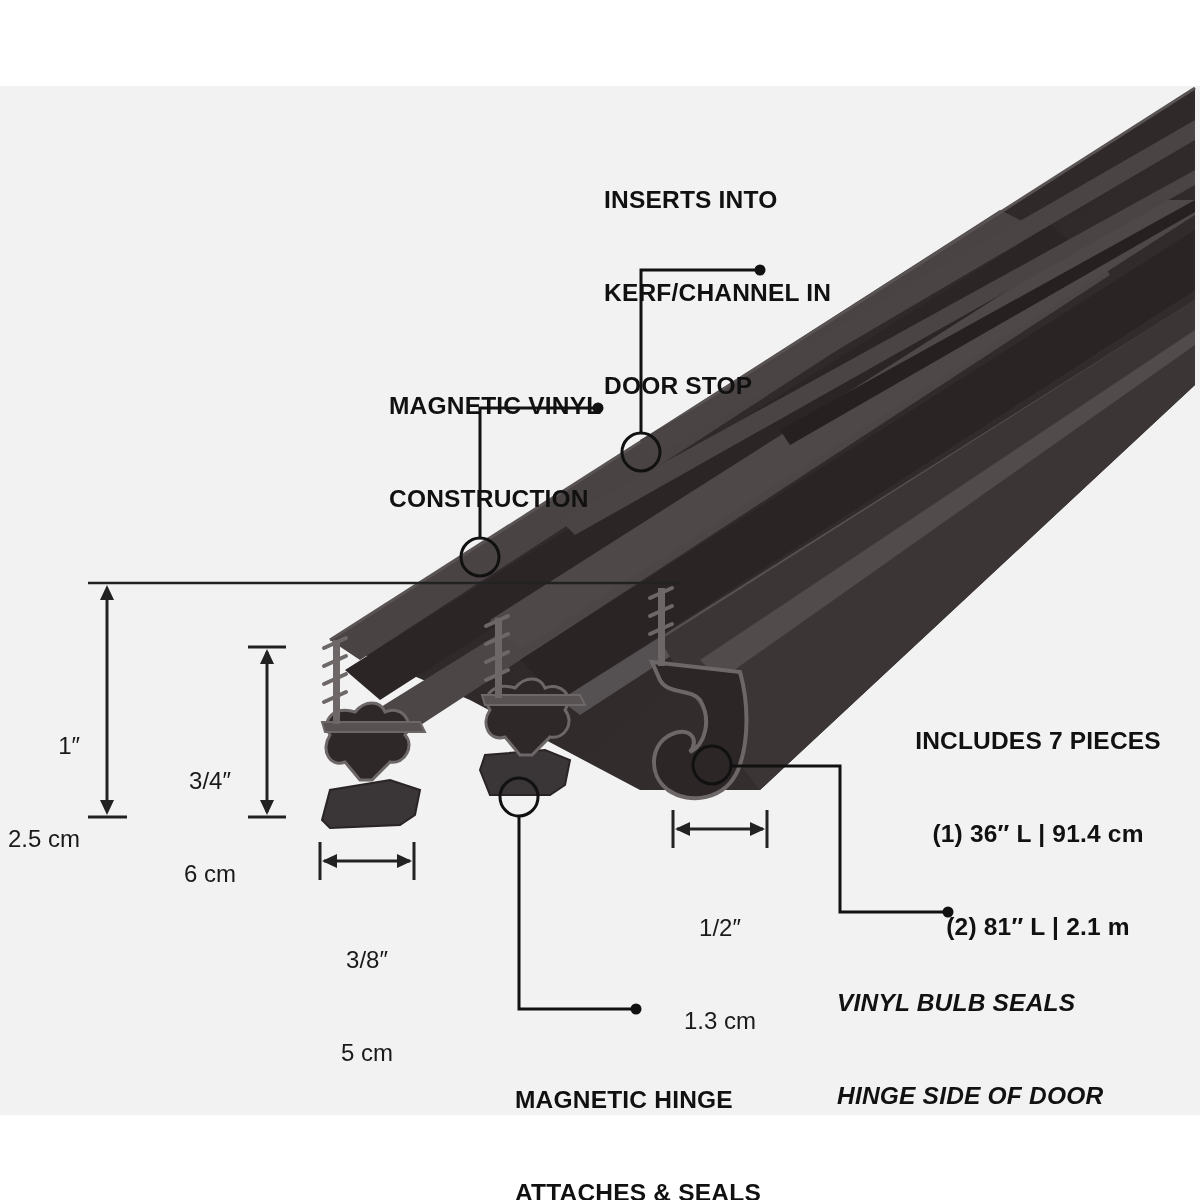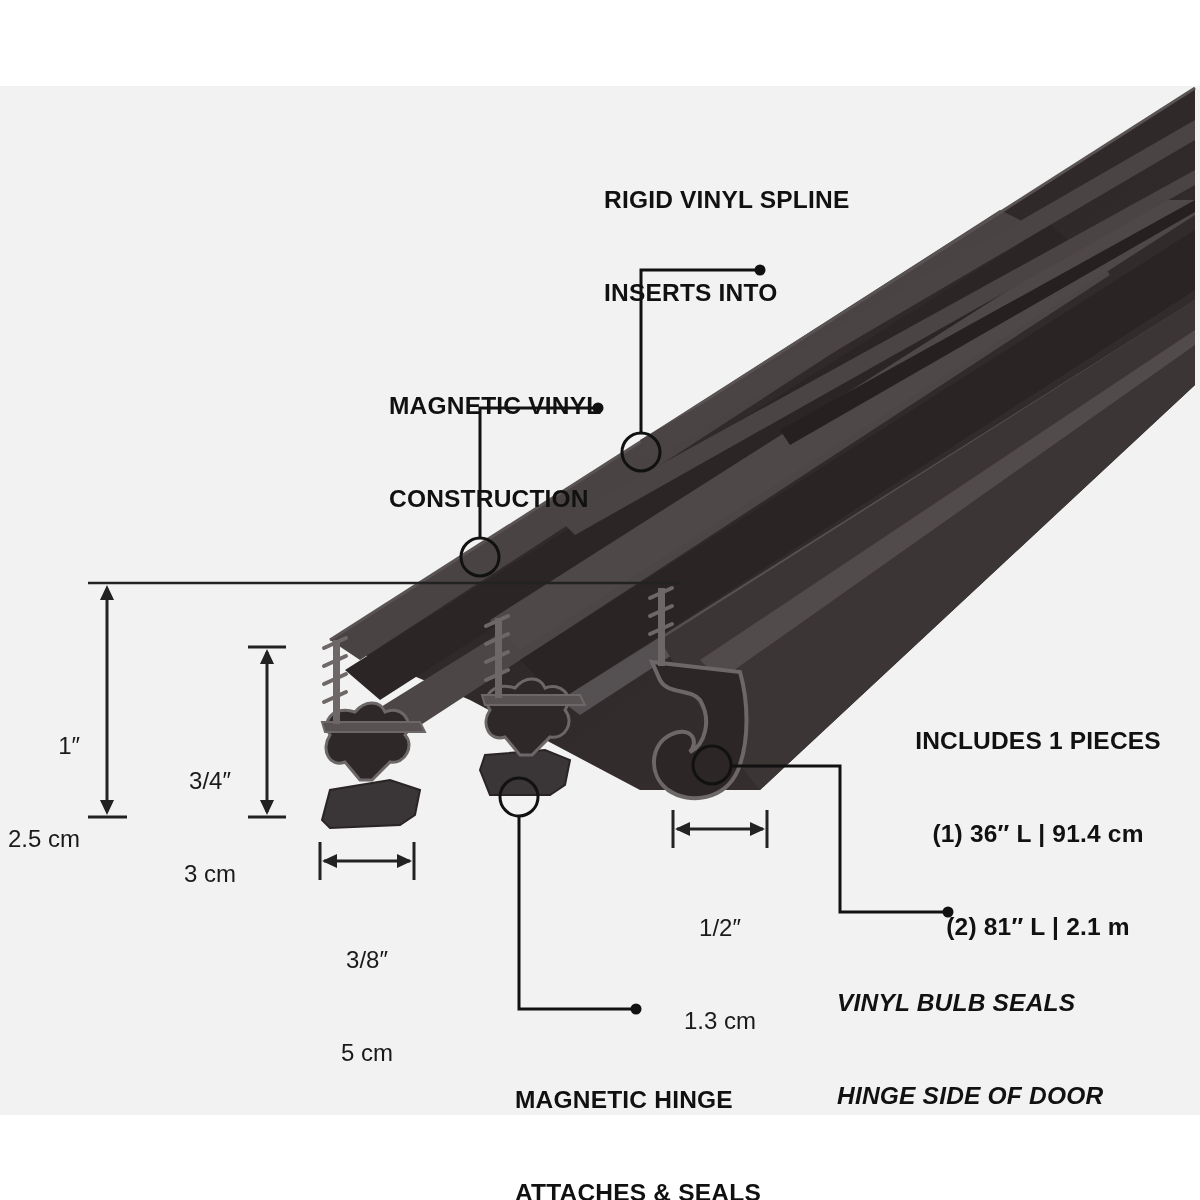--- a/index.html
+++ b/index.html
@@ -134,31 +134,32 @@
 
     <line x1="673" y1="810" x2="673" y2="848"></line>
     <line x1="767" y1="810" x2="767" y2="848"></line>
     <line x1="677" y1="829" x2="763" y2="829"></line>
     <polygon points="675,829 690,822 690,836" stroke="none"></polygon>
     <polygon points="765,829 750,822 750,836" stroke="none"></polygon>
   </g>
 </svg>
 
 <div class="label" style="left:604px; top:122px;">
-  <span class="ln">RIGID VINYL SPLINE</span>
   <span class="ln">INSERTS INTO</span>
+  <span class="ln">KERF/CHANNEL IN</span>
+  <span class="ln">DOOR STOP</span>
 </div>
 
 <div class="label" style="left:389px; top:328px;">
   <span class="ln">MAGNETIC VINYL</span>
   <span class="ln">CONSTRUCTION</span>
 </div>
 
 <div class="label center" style="left:880px; top:663px; width:316px;">
-  <span class="ln">INCLUDES 1 PIECES</span>
+  <span class="ln">INCLUDES 7 PIECES</span>
   <span class="ln">(1) 36″ L | 91.4 cm</span>
   <span class="ln">(2) 81″ L | 2.1 m</span>
 </div>
 
 <div class="label" style="left:837px; top:925px;font-style:italic;">
   <span class="ln">VINYL BULB SEALS</span>
   <span class="ln">HINGE SIDE OF DOOR</span>
 </div>
 
 <div class="label" style="left:515px; top:1022px;">
@@ -167,21 +168,21 @@
   
 </div>
 
 <div class="dim" style="left:0px; top:668px; width:80px; text-align:right;">
   <span class="ln">1″</span>
   <span class="ln">2.5 cm</span>
 </div>
 
 <div class="dim" style="left:160px; top:703px; width:100px;">
   <span class="ln">3/4″</span>
-  <span class="ln">3 cm</span>
+  <span class="ln">6 cm</span>
 </div>
 
 <div class="dim" style="left:317px; top:882px; width:100px;">
   <span class="ln">3/8″</span>
   <span class="ln">5 cm</span>
 </div>
 
 <div class="dim" style="left:670px; top:850px; width:100px;">
   <span class="ln">1/2″</span>
   <span class="ln">1.3 cm</span>

